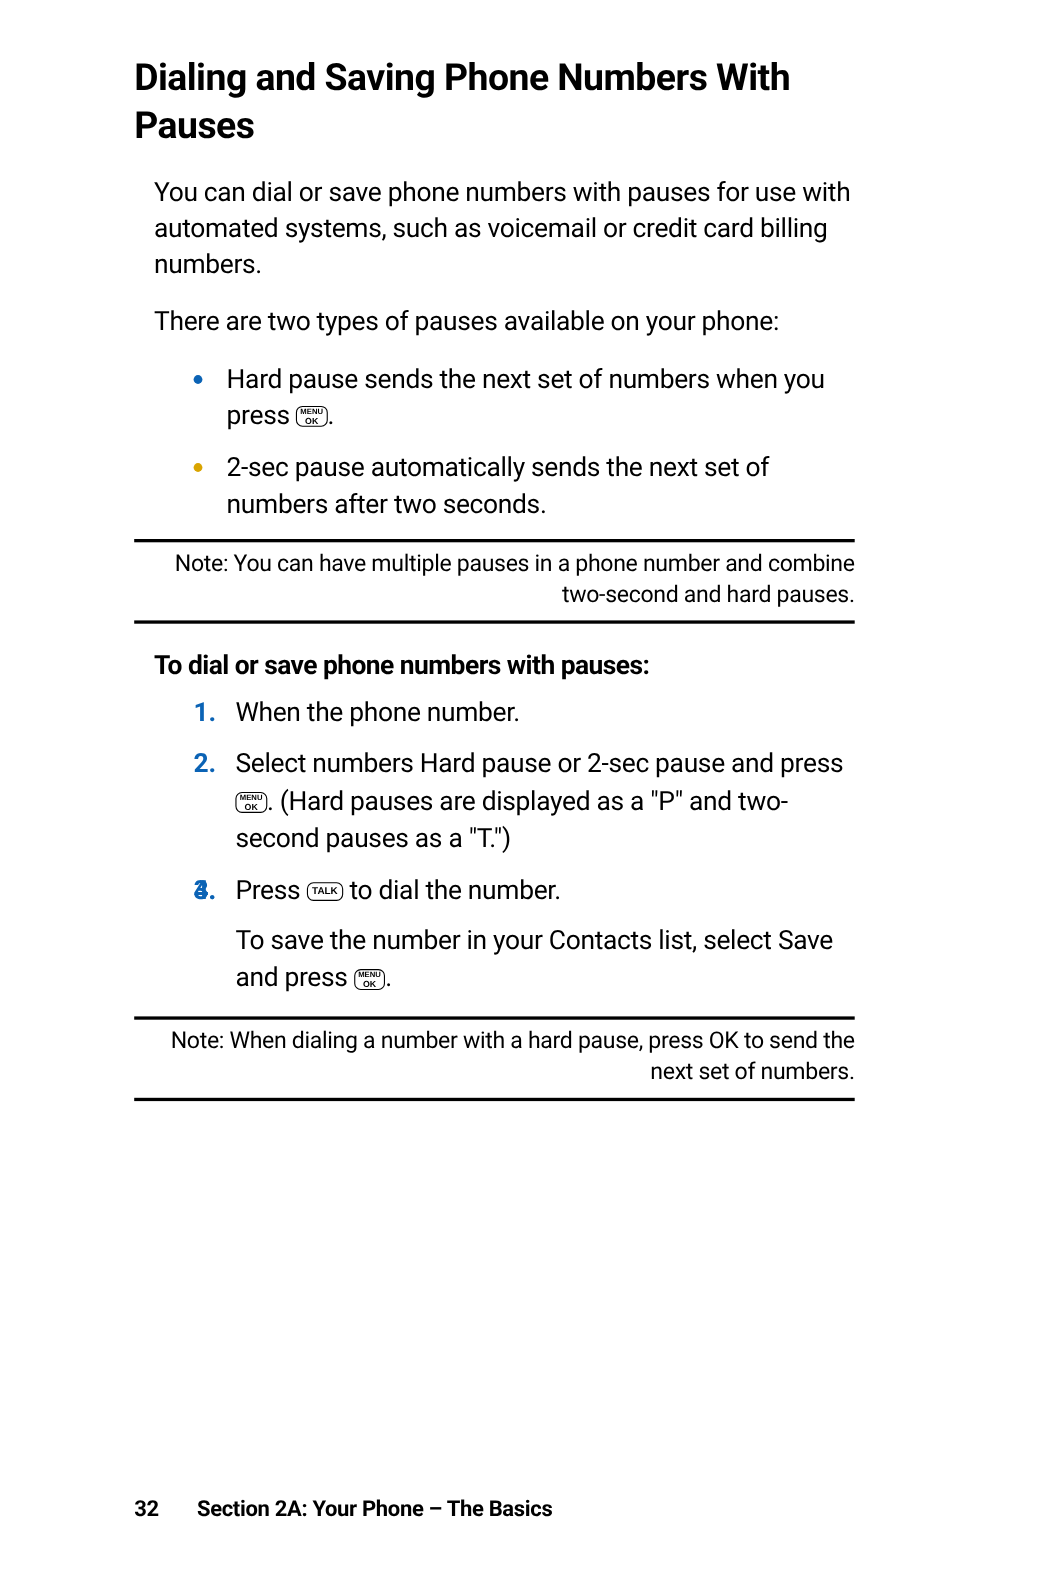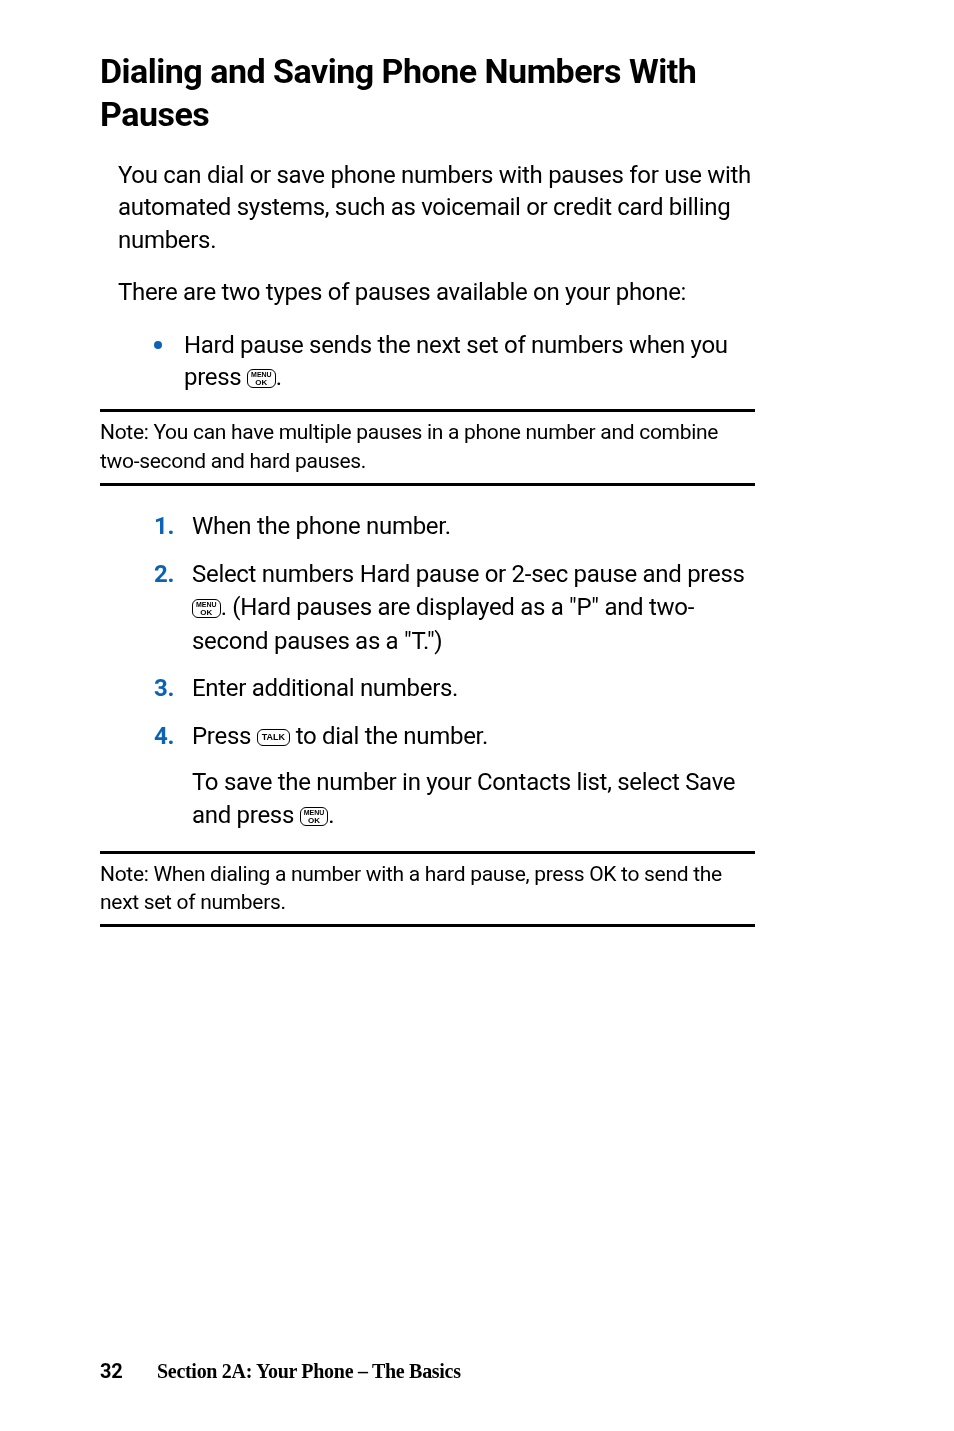--- a/index.html
+++ b/index.html
@@ -8,20 +8,21 @@
     font-family: -apple-system, "Segoe UI", Roboto, Arial, sans-serif;
     background: #fff;
     color: #000;
   }
   .page {
     width: 873px;
     height: 1431px;
     padding: 50px 118px 40px 100px;
     box-sizing: border-box;
     position: relative;
+    margin-left: 22px;
   }
   h1 {
     font-size: 34px;
     font-weight: 700;
     margin: 0 0 24px 0;
     line-height: 1.25;
     letter-spacing: -0.5px;
   }
   .para {
     font-size: 24px;
@@ -60,20 +61,21 @@
   .note-block hr {
     border: none;
     border-top: 3px solid #000;
     margin: 0;
   }
   .note-block .note-body {
     font-size: 21px;
     line-height: 1.35;
     padding: 6px 0 8px 0;
     letter-spacing: -0.3px;
+    text-align: right;
   }
 
   .subhead {
     font-size: 24px;
     font-weight: 700;
     margin: 0 0 12px 18px;
     letter-spacing: -0.5px;
   }
 
   ol.steps {
@@ -125,62 +127,65 @@
   }
 
   .footer {
     position: absolute;
     bottom: 48px;
     left: 100px;
     font-size: 20px;
     letter-spacing: -0.3px;
   }
   .footer .pn { font-weight: 700; margin-right: 30px; }
-  .footer .sec { font-weight: 700; font-family: Liberation Serif, serif; }
+  .footer .sec { font-weight: 700; }
 
   b { font-weight: 400; }
 </style>
 </head>
 <body>
 
 <div class="page">
 
   <h1>Dialing and Saving Phone Numbers With Pauses</h1>
 
   <p class="para">You can dial or save phone numbers with pauses for use with automated systems, such as voicemail or credit card billing numbers.</p>
 
   <p class="para">There are two types of pauses available on your phone:</p>
 
   <ul class="bullets">
     <li class="blue">
       <b>Hard pause</b><span> sends the next set of numbers when you press </span><span class="icon"><span class="top">MENU</span><span class="bot">OK</span></span><span>.</span>
     </li>
+    <li class="gold">
+      <b>2-sec pause</b><span> automatically sends the next set of numbers after two seconds.</span>
+    </li>
   </ul>
 
   <div class="note-block">
     <hr>
     <div class="note-body">
       <b>Note:</b><span> You can have multiple pauses in a phone number and combine two‑second and hard pauses.</span>
     </div>
     <hr>
   </div>
 
+  <p class="subhead">To dial or save phone numbers with pauses:</p>
 
   <ol class="steps">
     <li>
       <span class="num">1.</span>
       <span>When the phone number.</span>
     </li>
     <li>
       <span class="num">2.</span>
       <span>Select numbers </span><b>Hard pause</b><span> or </span><b>2-sec pause</b><span> and press </span><span class="icon"><span class="top">MENU</span><span class="bot">OK</span></span><span>. (Hard pauses are displayed as a "P" and two-second pauses as a "T.")</span>
     </li>
     <li>
       <span class="num">3.</span>
-      <span>Enter additional numbers.</span>
     </li>
     <li>
       <span class="num">4.</span>
       <span>Press </span><span class="icon talk">TALK</span><span> to dial the number.</span>
       <div class="step-extra">
         <span>To save the number in your Contacts list, select </span><b>Save</b><span> and press </span><span class="icon"><span class="top">MENU</span><span class="bot">OK</span></span><span>.</span>
       </div>
     </li>
   </ol>
 

